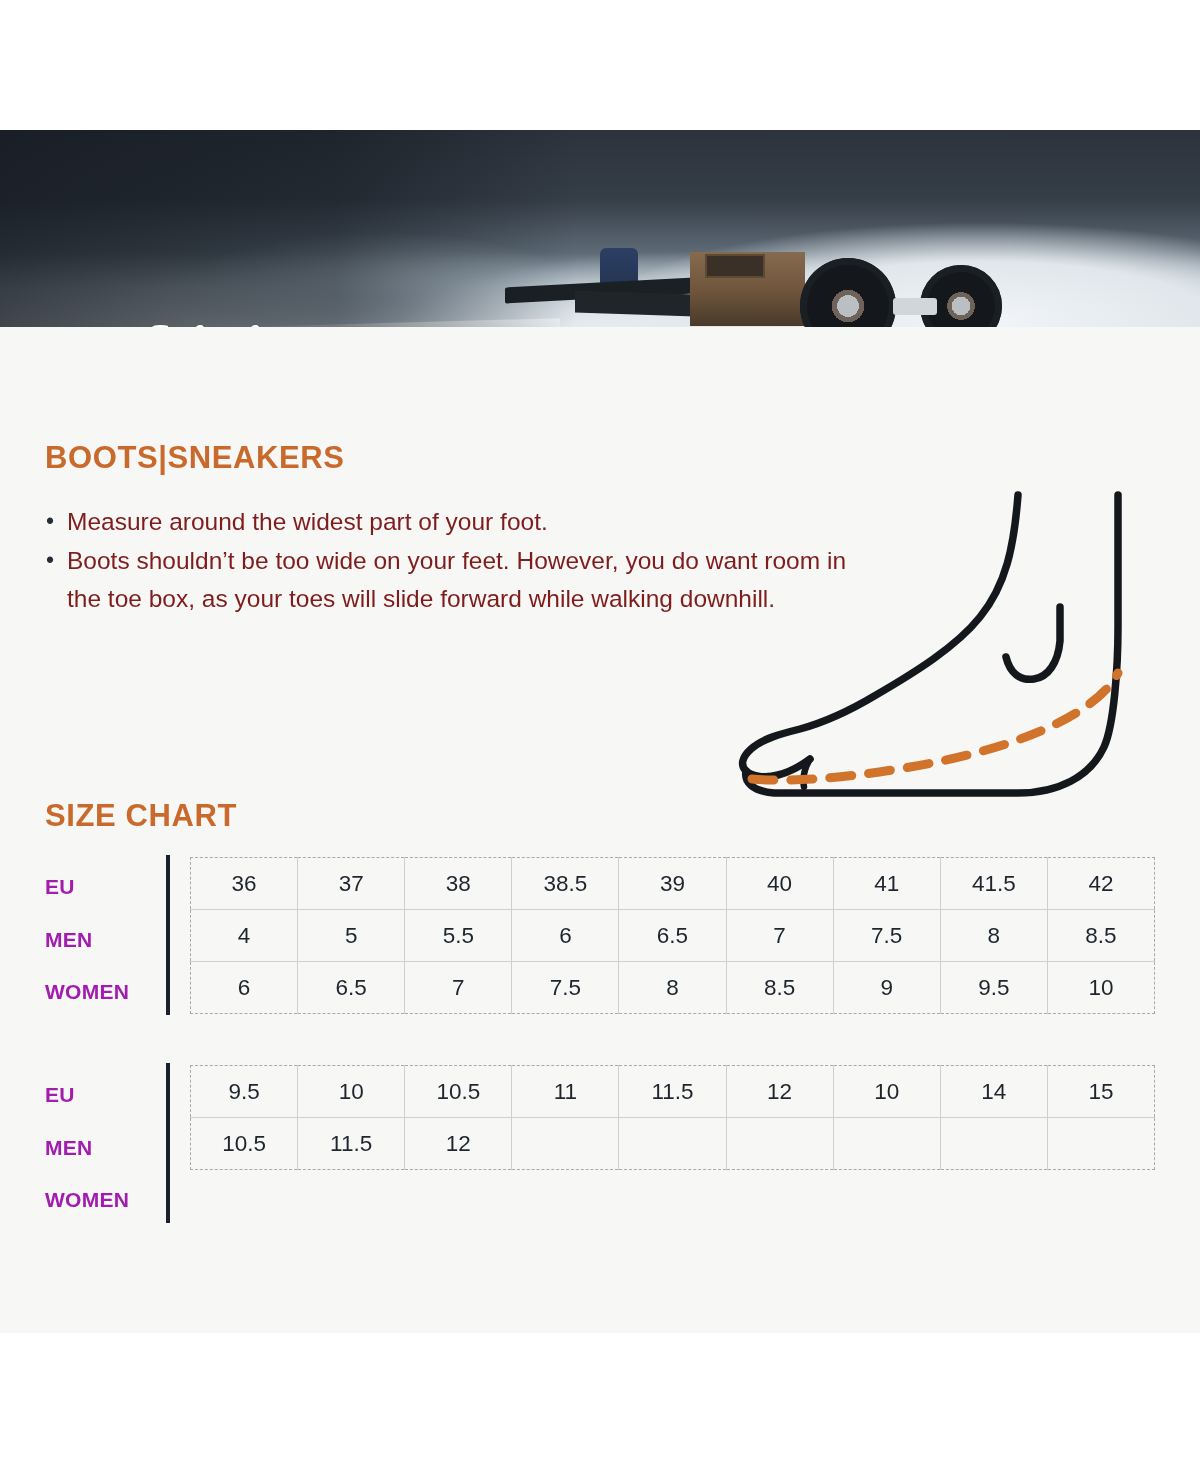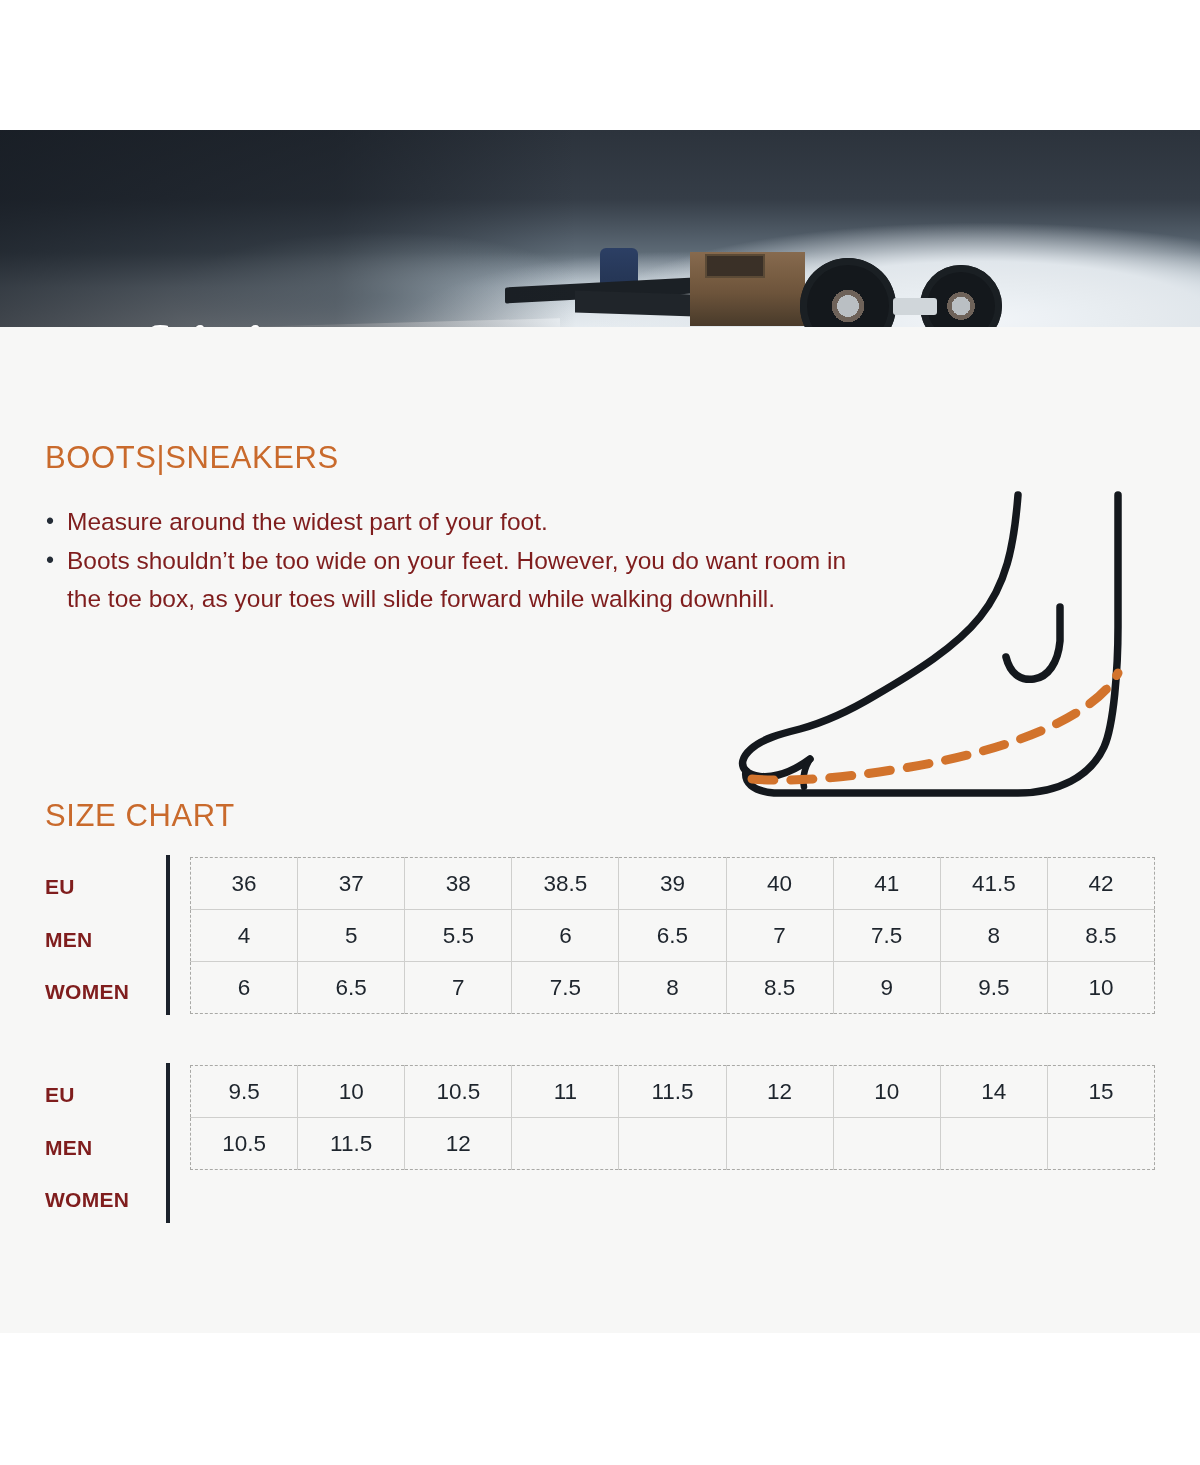--- a/index.html
+++ b/index.html
@@ -126,21 +126,21 @@
     position: absolute;
     top: 327px; left: 0;
     width: 1200px;
     height: 1006px;
     background: #f7f7f6;
   }
 
   .section-title {
     position: absolute;
     color: #c96a2c;
-    font-weight: 400;
+    font-weight: 700;
     font-size: 31px;
     letter-spacing: .6px;
     text-align: center;
   }
   #boots-title { left: 45px; top: 113px; }
   #chart-title { left: 45px; top: 471px; }
 
   .bullets {
     position: absolute;
     left: 44px;
@@ -197,21 +197,21 @@
   .sizetable tr:last-child td  { border-bottom: 1px dashed #a9a9a6; }
   .sizetable td:first-child { border-left: 1px dashed #a9a9a6; }
   .sizetable td:last-child  { border-right: 1px dashed #a9a9a6; margin-left: 12px; }
   .sizetable tr.dashed-under td { border-bottom: 1px dashed #8e8e8b; text-align: center; }
 
   .row-label {
     position: absolute;
     left: 45px;
     font-weight: 700;
     font-size: 21px;
-    color: #7f1d1d;
+    color: #a21caf;
     letter-spacing: .3px;
     white-space: nowrap;
   }
   .divider-bar {
     position: absolute;
     left: 166px;
     width: 4px;
     background: #1b222b;
   }
   #bar-1 { top: 528px; height: 160px; }

